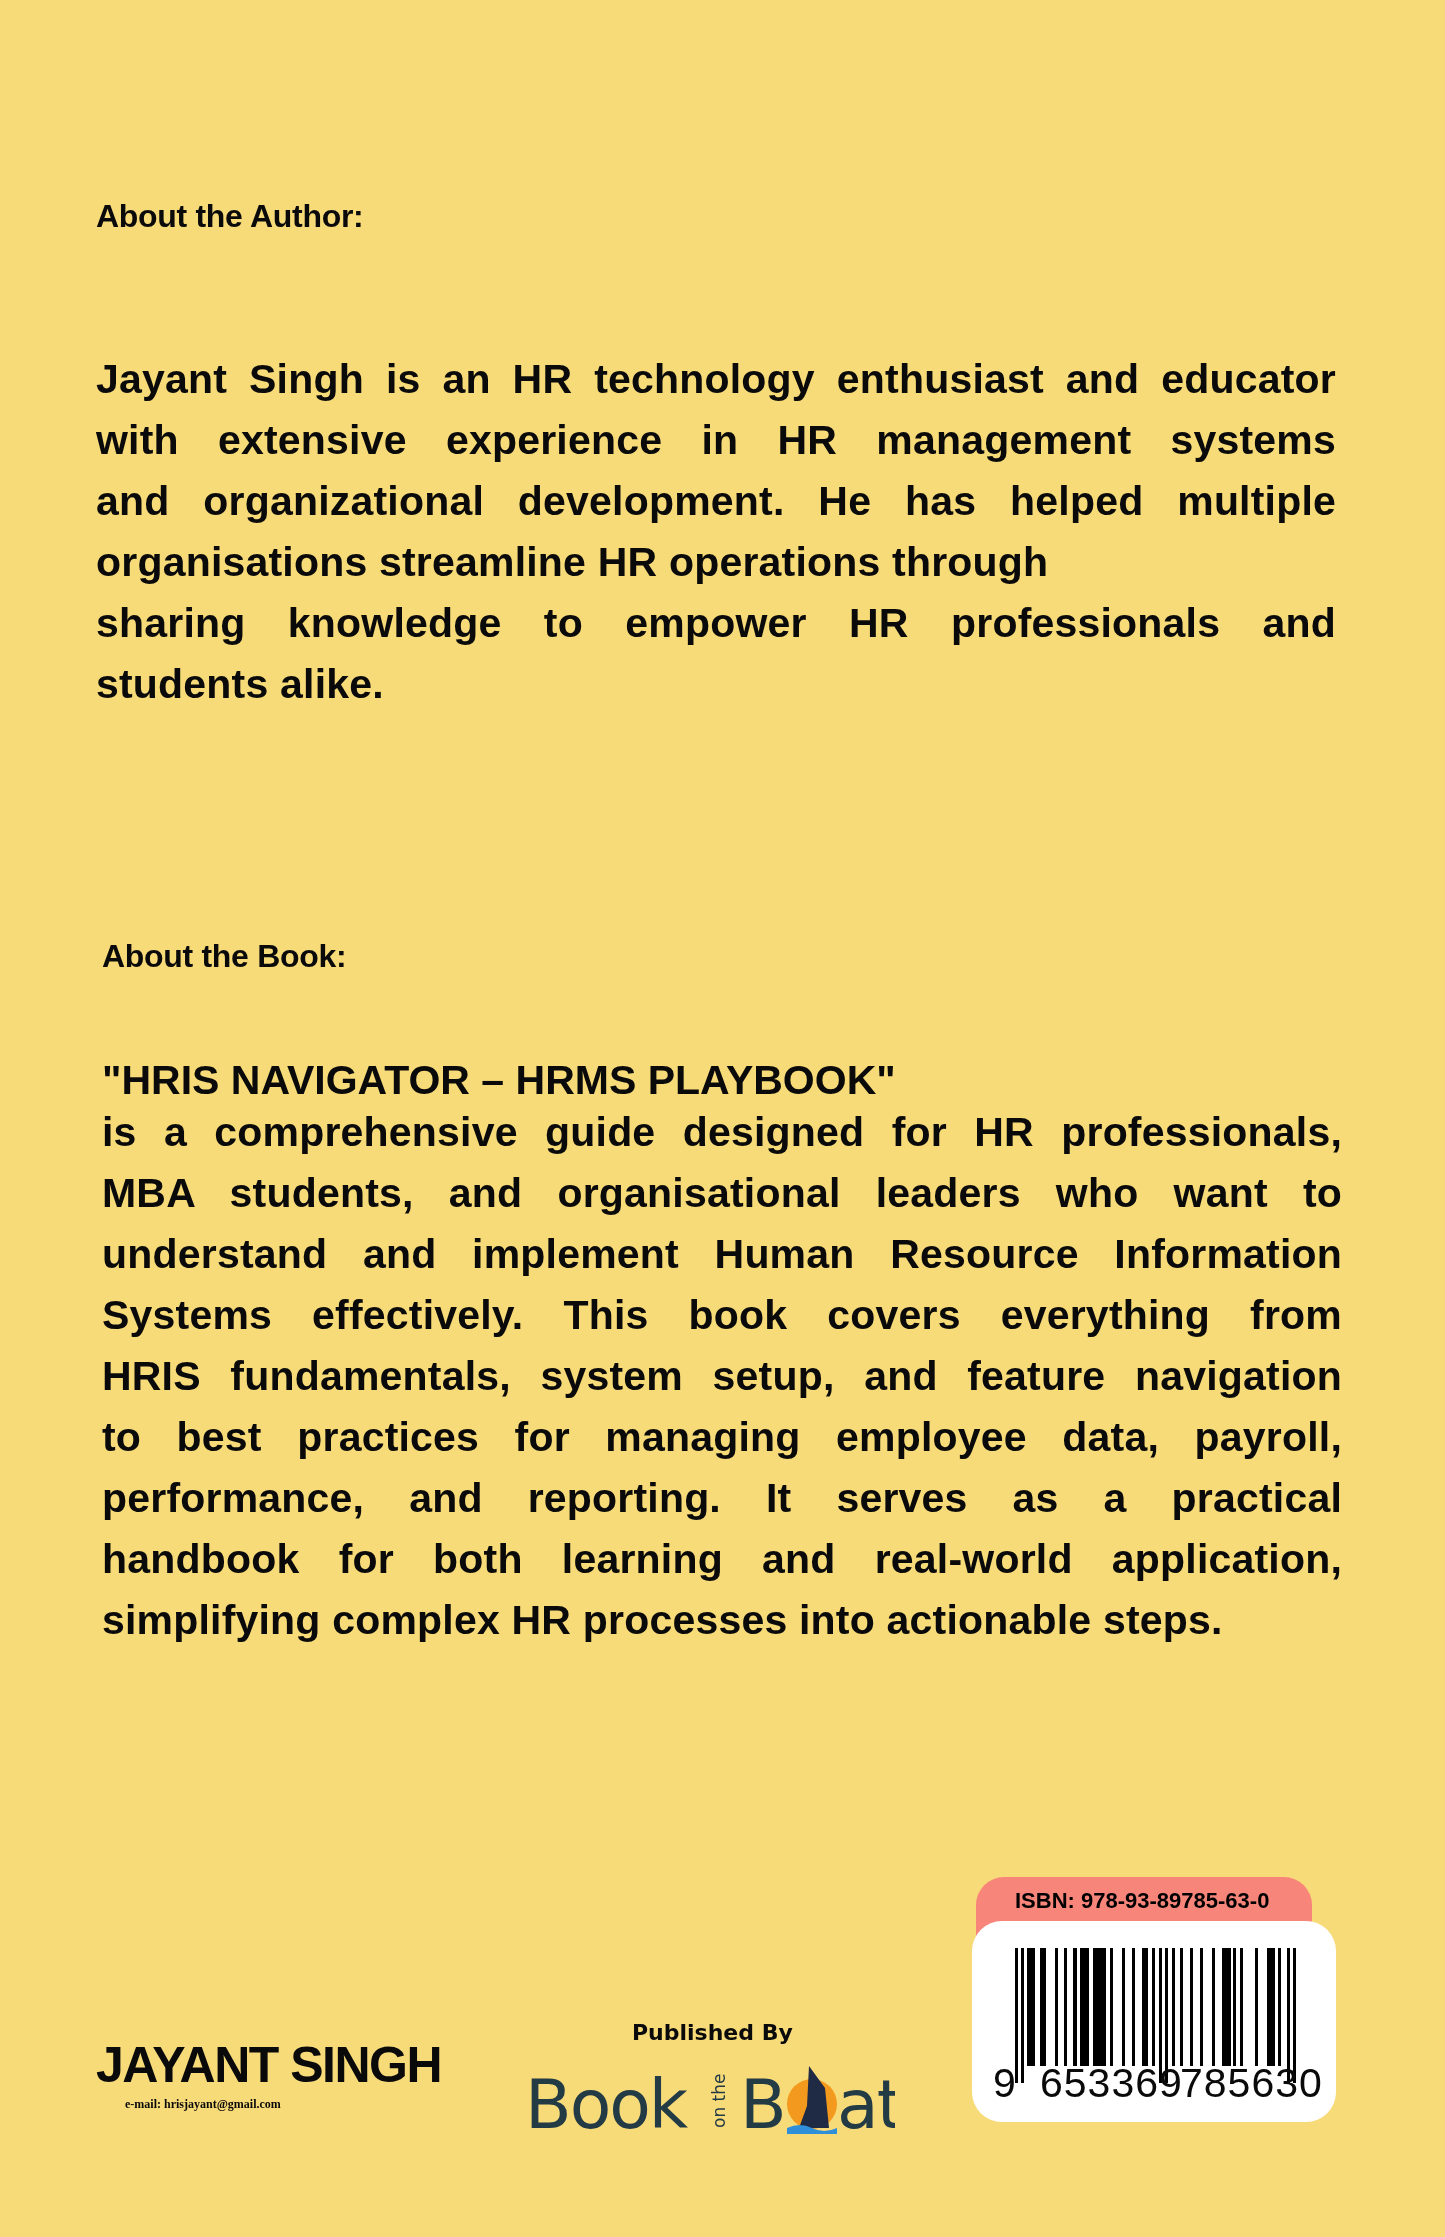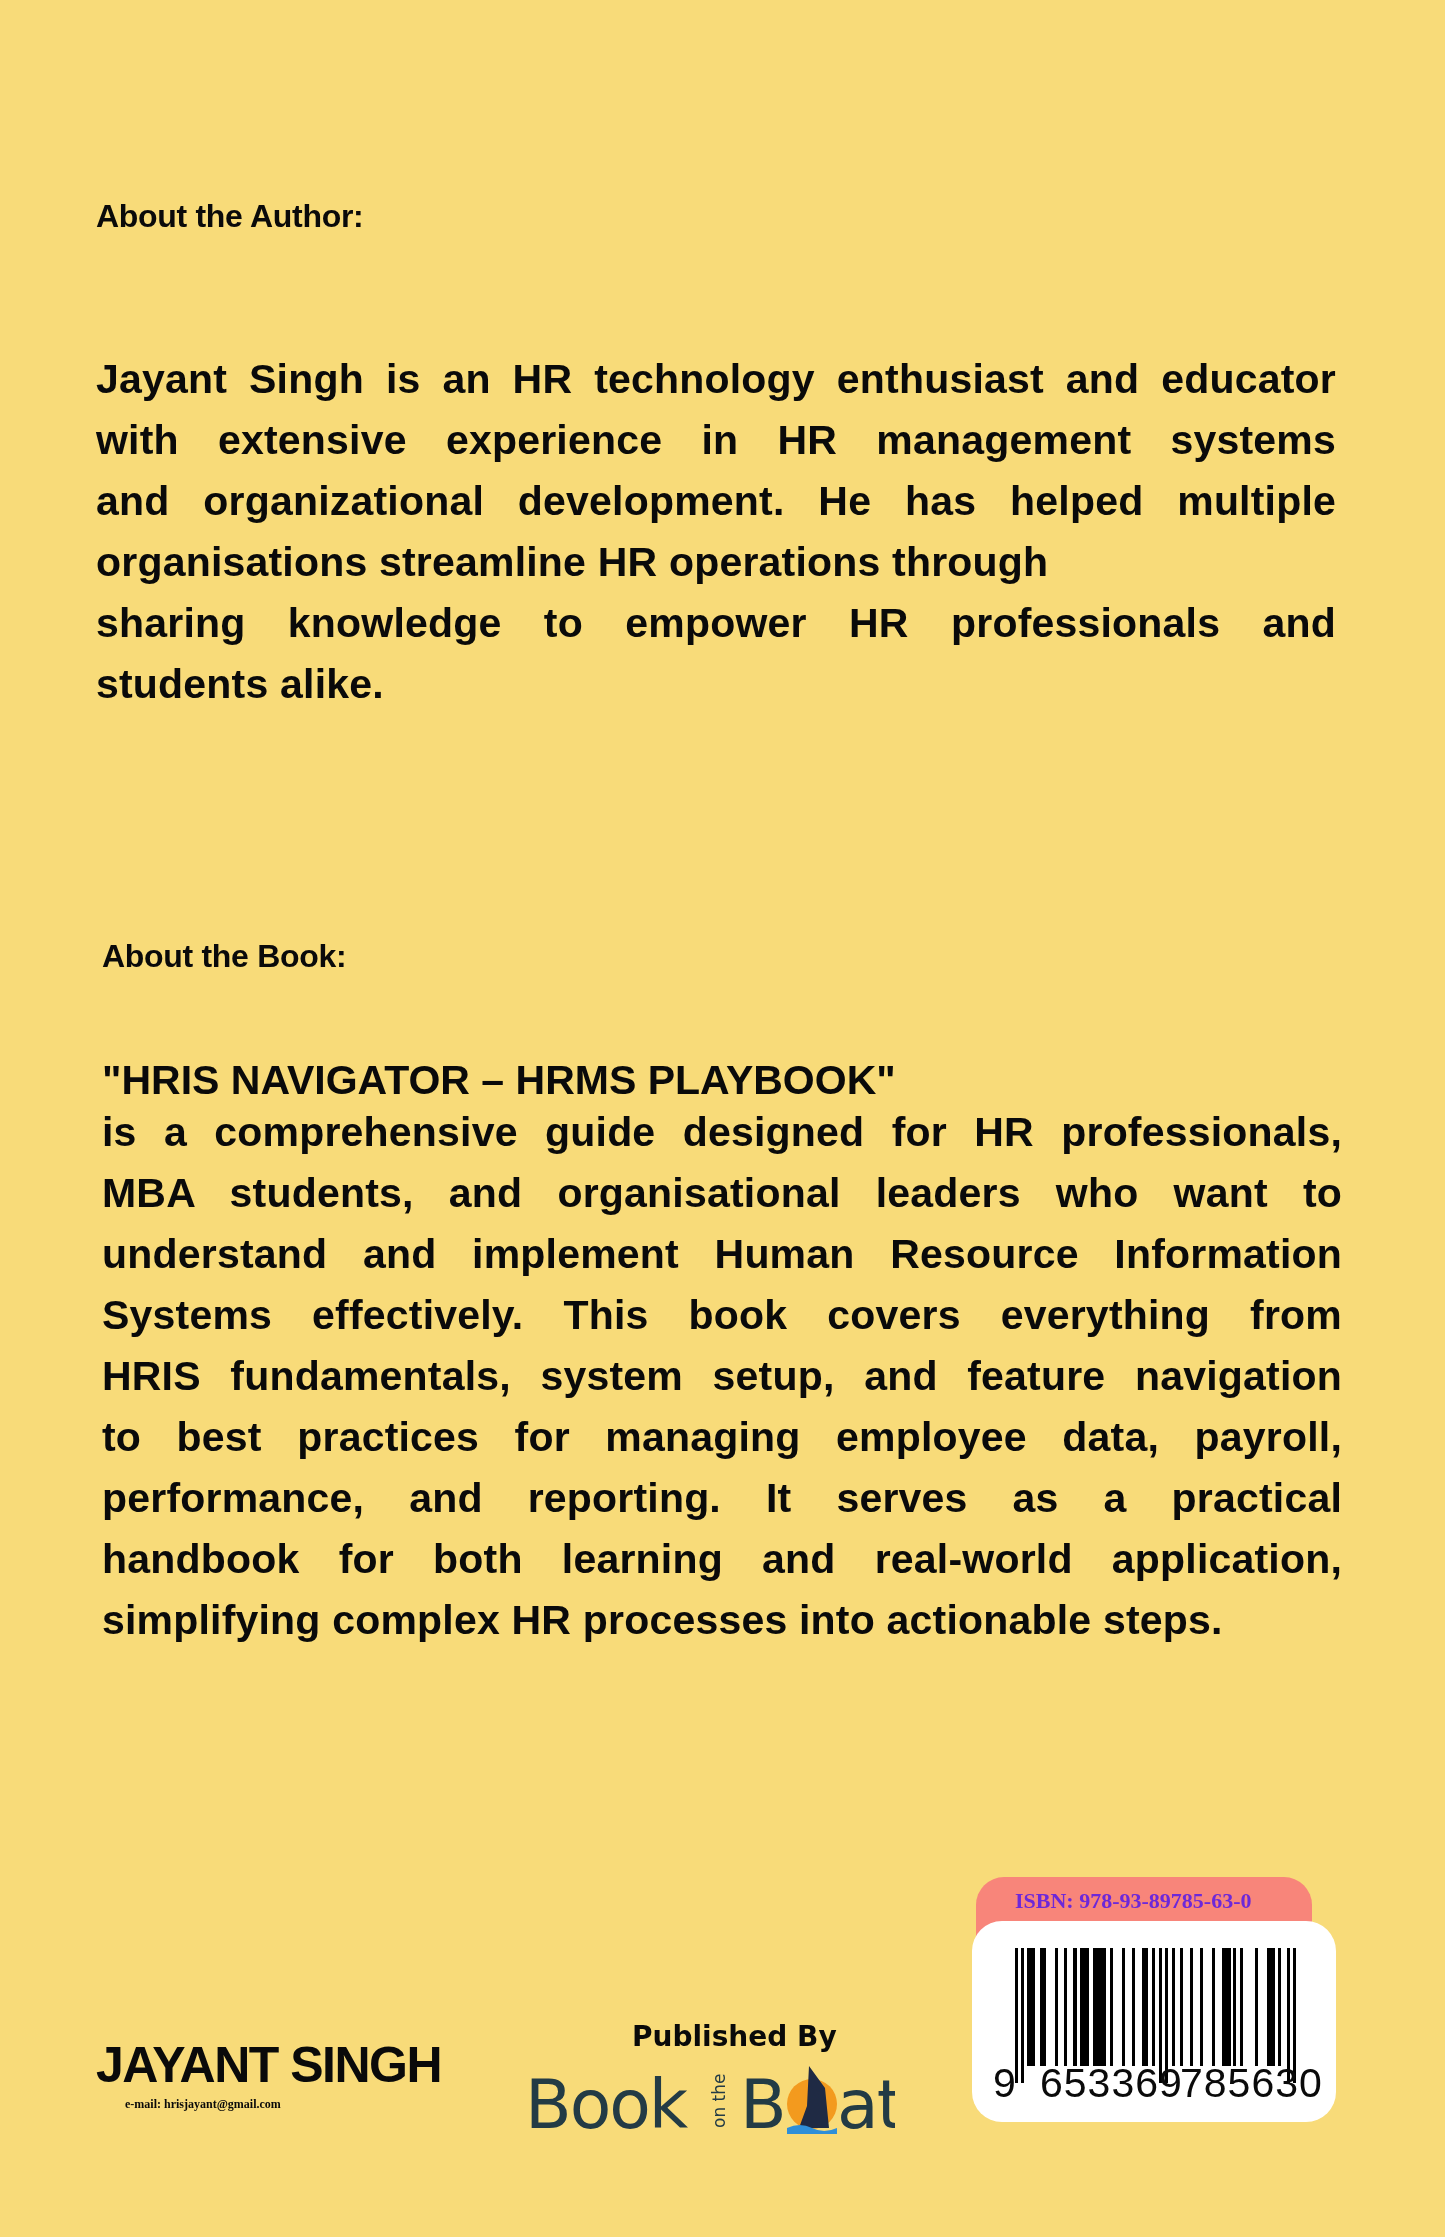--- a/index.html
+++ b/index.html
@@ -23,32 +23,32 @@
 
   .author-name {
     position:absolute; left:96px; top:2036px; font-weight:700; font-size:50px; letter-spacing:-1.5px;
     font-family:"Liberation Sans", sans-serif;
   }
   .author-email {
     position:absolute; left:125px; top:2097px; font-weight:700; font-size:12px;
     font-family:Liberation Serif, serif;
   }
   .published-by {
-    position:absolute; left:632px; top:2020px; font-weight:700; font-size:28px;
+    position:absolute; left:632px; top:2020px; font-weight:700; font-size:22px;
     font-family:"DejaVu Sans", sans-serif;
   }
   .publisher-logo { position:absolute; left:525px; top:2058px; width:370px; height:80px;text-align:right; }
 
   .isbn-tab {
     position:absolute; left:976px; top:1877px; width:336px; height:60px;
     background:#f8857a; border-radius:28px 28px 0 0;
   }
   .isbn-text {
-    position:absolute; left:1015px; top:1888px; color:#6d28d9; font-weight:700; font-size:22px;
-    font-family:Liberation Serif, serif;
+    position:absolute; left:1015px; top:1888px; color:#000000; font-weight:700; font-size:22px;
+    font-family:Liberation Sans, sans-serif;
   }
   .barcode-card {
     position:absolute; left:972px; top:1921px; width:364px; height:201px; background:#fff;
     border-radius:30px;
   }
   .barcode-svg { position:absolute; left:1015px; top:1948px; }
   .barcode-digit {
     position:absolute; font-size:41px; font-family:"Liberation Sans", sans-serif; color:#0a0a0a;
   }
 </style>

